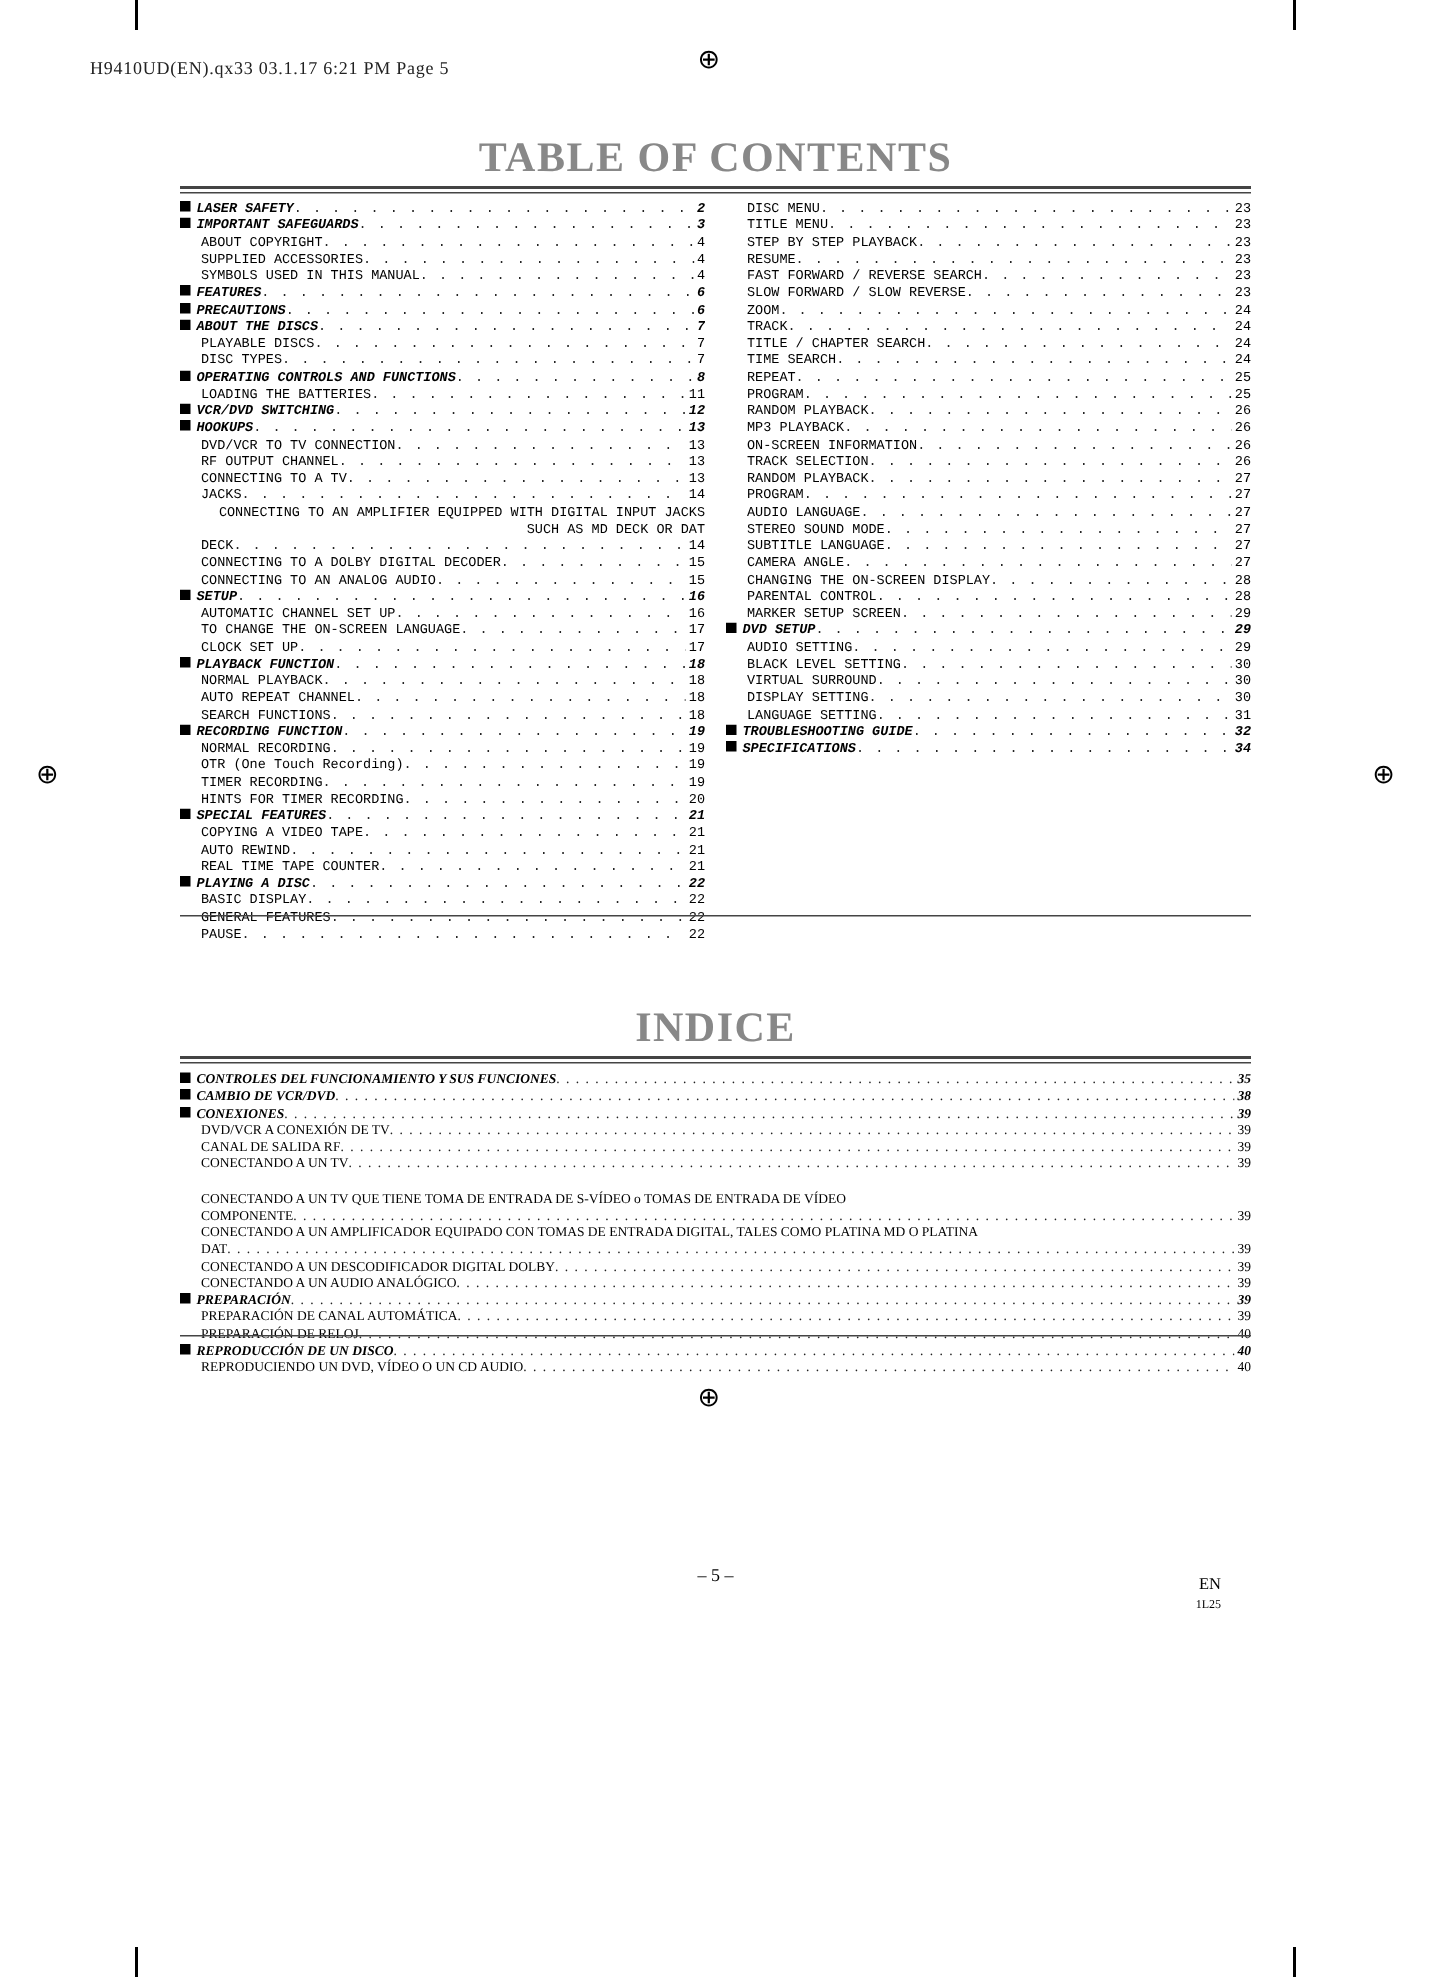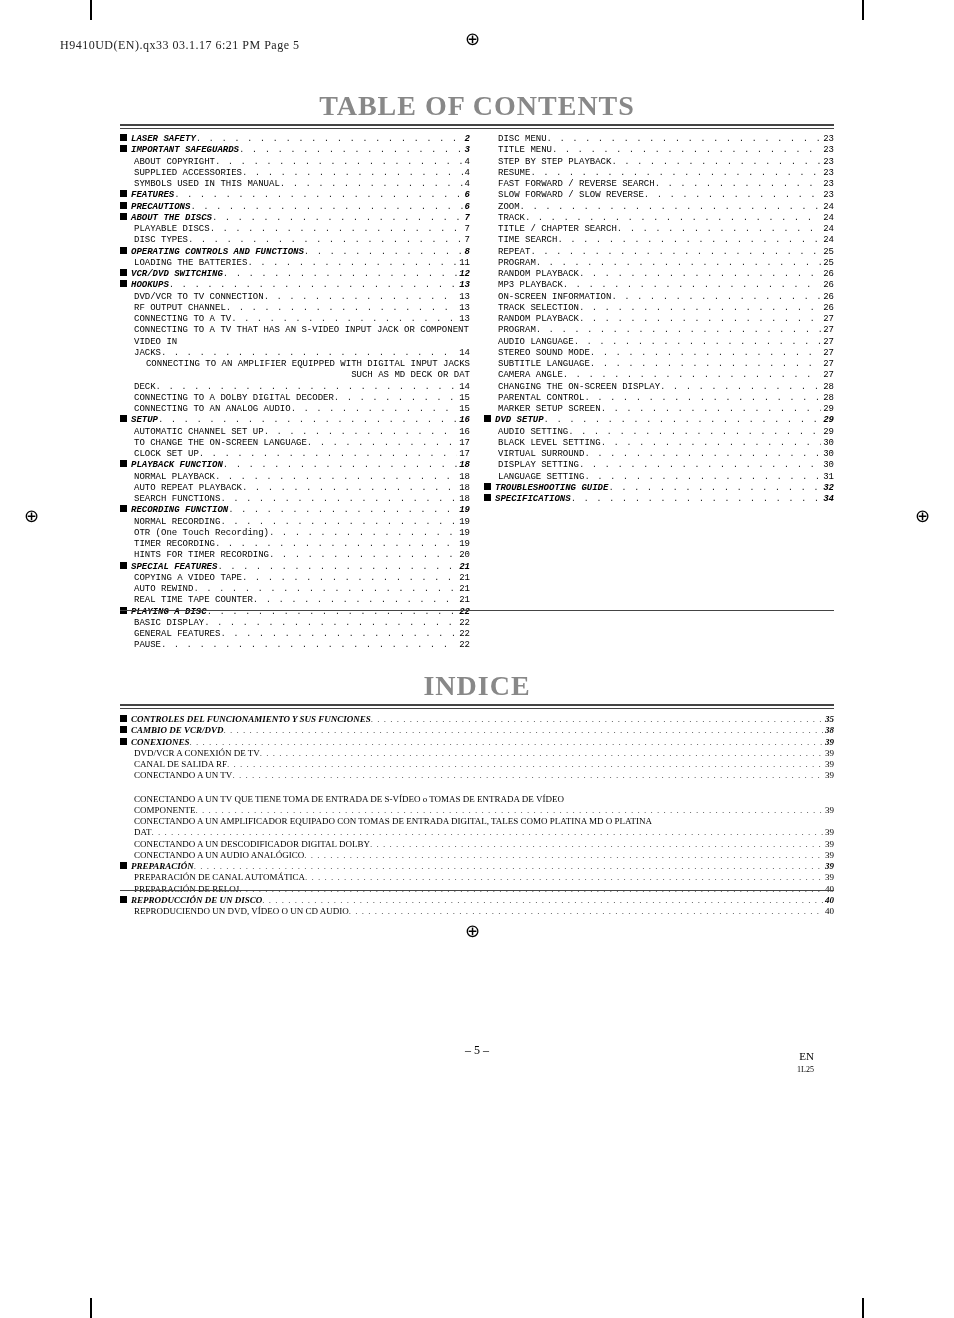--- a/index.html
+++ b/index.html
@@ -283,21 +283,20 @@
           <span class="label">RF OUTPUT CHANNEL</span>
           <span class="dots"> . . . . . . . . . . . . . . . . . . . . . . . . . . . . . . . . . . . . . . . . . . . . . . . . . . . . . . . . . . . . . . . . . . . . . . . . . . . . . . . . . . . . . . . . . . . . . . . . . . . . . . . . . . . . . . . . . . . . . . . . . . . . . . . . . . . . . . . . . . . . . . . . . . . . . . . . . . . . . . . . . . . . . . . . . . . . . . . . . . . . . . . . . . . . . . . . . . . . . . . . . . . . . . . . . . . . . . . . . . . . . . . . . . . . . . . . . . . . . . . . . . . . . . . . . . . . . . . . . . . . . . . . . . . . . . . . . . . . . . . . . . . . . . . . . . . . . . . . . . . . . . . . . . . . . . . . . . . . . . . . </span>
           <span class="page-num">13</span>
         </div>
         <div class="row level-1">
           <span class="label">CONNECTING TO A TV</span>
           <span class="dots"> . . . . . . . . . . . . . . . . . . . . . . . . . . . . . . . . . . . . . . . . . . . . . . . . . . . . . . . . . . . . . . . . . . . . . . . . . . . . . . . . . . . . . . . . . . . . . . . . . . . . . . . . . . . . . . . . . . . . . . . . . . . . . . . . . . . . . . . . . . . . . . . . . . . . . . . . . . . . . . . . . . . . . . . . . . . . . . . . . . . . . . . . . . . . . . . . . . . . . . . . . . . . . . . . . . . . . . . . . . . . . . . . . . . . . . . . . . . . . . . . . . . . . . . . . . . . . . . . . . . . . . . . . . . . . . . . . . . . . . . . . . . . . . . . . . . . . . . . . . . . . . . . . . . . . . . . . . . . . . . . </span>
           <span class="page-num">13</span>
         </div>
         <div class="level-1">
-          <div style="white-space: normal;">CONNECTING TO A TV THAT HAS AN S-VIDEO INPUT JACK OR COMPONENT VIDEO IN</div>
           <div class="row">
             <span class="label">JACKS</span>
             <span class="dots"> . . . . . . . . . . . . . . . . . . . . . . . . . . . . . . . . . . . . . . . . . . . . . . . . . . . . . . . . . . . . . . . . . . . . . . . . . . . . . . . . . . . . . . . . . . . . . . . . . . . . . . . . . . . . . . . . . . . . . . . . . . . . . . . . . . . . . . . . . . . . . . . . . . . . . . . . . . . . . . . . . . . . . . . . . . . . . . . . . . . . . . . . . . . . . . . . . . . . . . . . . . . . . . . . . . . . . . . . . . . . . . . . . . . . . . . . . . . . . . . . . . . . . . . . . . . . . . . . . . . . . . . . . . . . . . . . . . . . . . . . . . . . . . . . . . . . . . . . . . . . . . . . . . . . . . . . . . . . . . . . </span>
             <span class="page-num">14</span>
           </div>
         </div>
         <div class="level-1">
           <div style="white-space: normal; text-align: right;">CONNECTING TO AN AMPLIFIER EQUIPPED WITH DIGITAL INPUT JACKS SUCH AS MD DECK OR DAT</div>
           <div class="row">
             <span class="label">DECK</span>
@@ -339,21 +338,21 @@
           <span class="label"><span class="sq"></span>PLAYBACK FUNCTION</span>
           <span class="dots"> . . . . . . . . . . . . . . . . . . . . . . . . . . . . . . . . . . . . . . . . . . . . . . . . . . . . . . . . . . . . . . . . . . . . . . . . . . . . . . . . . . . . . . . . . . . . . . . . . . . . . . . . . . . . . . . . . . . . . . . . . . . . . . . . . . . . . . . . . . . . . . . . . . . . . . . . . . . . . . . . . . . . . . . . . . . . . . . . . . . . . . . . . . . . . . . . . . . . . . . . . . . . . . . . . . . . . . . . . . . . . . . . . . . . . . . . . . . . . . . . . . . . . . . . . . . . . . . . . . . . . . . . . . . . . . . . . . . . . . . . . . . . . . . . . . . . . . . . . . . . . . . . . . . . . . . . . . . . . . . . </span>
           <span class="page-num">18</span>
         </div>
         <div class="row level-1">
           <span class="label">NORMAL PLAYBACK</span>
           <span class="dots"> . . . . . . . . . . . . . . . . . . . . . . . . . . . . . . . . . . . . . . . . . . . . . . . . . . . . . . . . . . . . . . . . . . . . . . . . . . . . . . . . . . . . . . . . . . . . . . . . . . . . . . . . . . . . . . . . . . . . . . . . . . . . . . . . . . . . . . . . . . . . . . . . . . . . . . . . . . . . . . . . . . . . . . . . . . . . . . . . . . . . . . . . . . . . . . . . . . . . . . . . . . . . . . . . . . . . . . . . . . . . . . . . . . . . . . . . . . . . . . . . . . . . . . . . . . . . . . . . . . . . . . . . . . . . . . . . . . . . . . . . . . . . . . . . . . . . . . . . . . . . . . . . . . . . . . . . . . . . . . . . </span>
           <span class="page-num">18</span>
         </div>
         <div class="row level-1">
-          <span class="label">AUTO REPEAT PLAYBACK</span>
+          <span class="label">AUTO REPEAT CHANNEL</span>
           <span class="dots"> . . . . . . . . . . . . . . . . . . . . . . . . . . . . . . . . . . . . . . . . . . . . . . . . . . . . . . . . . . . . . . . . . . . . . . . . . . . . . . . . . . . . . . . . . . . . . . . . . . . . . . . . . . . . . . . . . . . . . . . . . . . . . . . . . . . . . . . . . . . . . . . . . . . . . . . . . . . . . . . . . . . . . . . . . . . . . . . . . . . . . . . . . . . . . . . . . . . . . . . . . . . . . . . . . . . . . . . . . . . . . . . . . . . . . . . . . . . . . . . . . . . . . . . . . . . . . . . . . . . . . . . . . . . . . . . . . . . . . . . . . . . . . . . . . . . . . . . . . . . . . . . . . . . . . . . . . . . . . . . . </span>
           <span class="page-num">18</span>
         </div>
         <div class="row level-1">
           <span class="label">SEARCH FUNCTIONS</span>
           <span class="dots"> . . . . . . . . . . . . . . . . . . . . . . . . . . . . . . . . . . . . . . . . . . . . . . . . . . . . . . . . . . . . . . . . . . . . . . . . . . . . . . . . . . . . . . . . . . . . . . . . . . . . . . . . . . . . . . . . . . . . . . . . . . . . . . . . . . . . . . . . . . . . . . . . . . . . . . . . . . . . . . . . . . . . . . . . . . . . . . . . . . . . . . . . . . . . . . . . . . . . . . . . . . . . . . . . . . . . . . . . . . . . . . . . . . . . . . . . . . . . . . . . . . . . . . . . . . . . . . . . . . . . . . . . . . . . . . . . . . . . . . . . . . . . . . . . . . . . . . . . . . . . . . . . . . . . . . . . . . . . . . . . </span>
           <span class="page-num">18</span>
         </div>
         <div class="row level-0">
           <span class="label"><span class="sq"></span>RECORDING FUNCTION</span>

